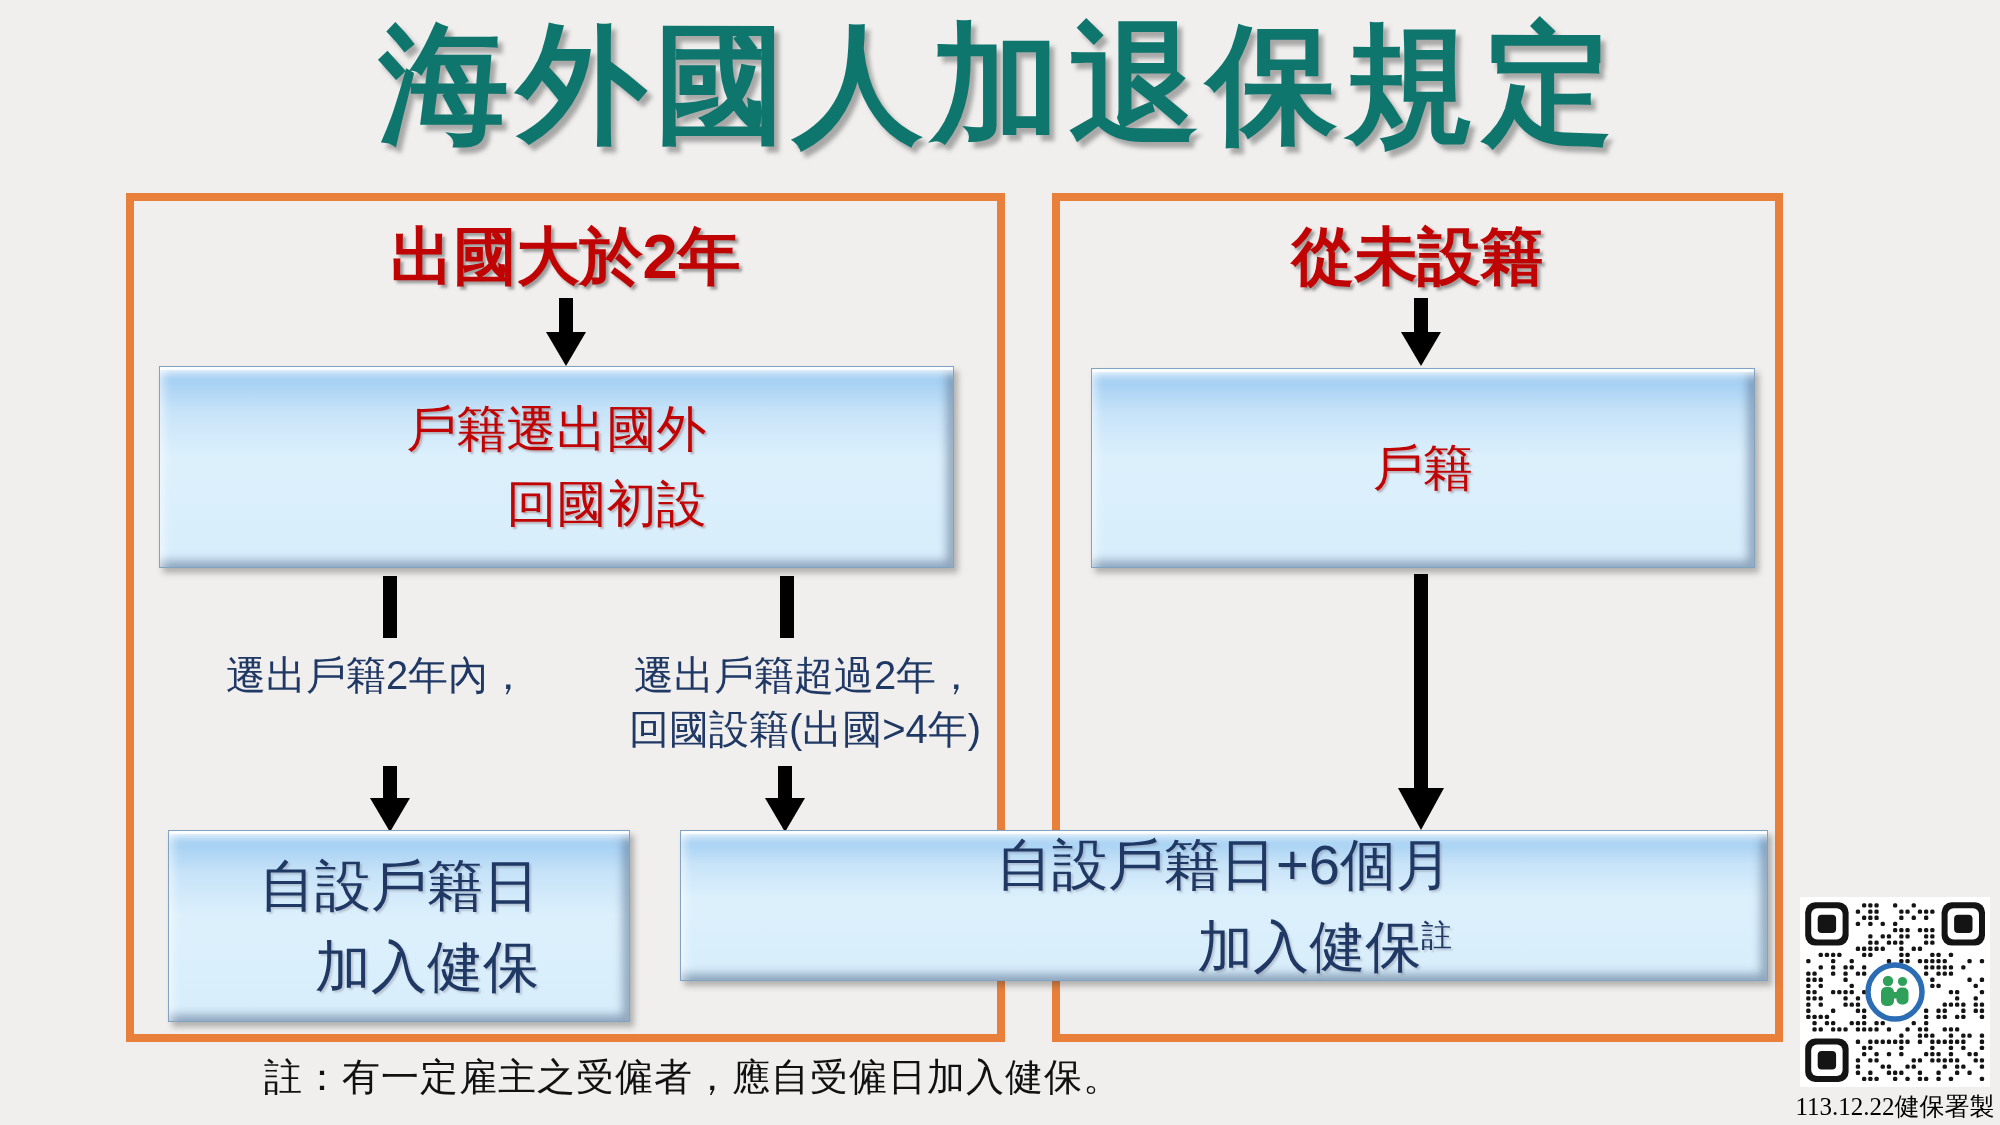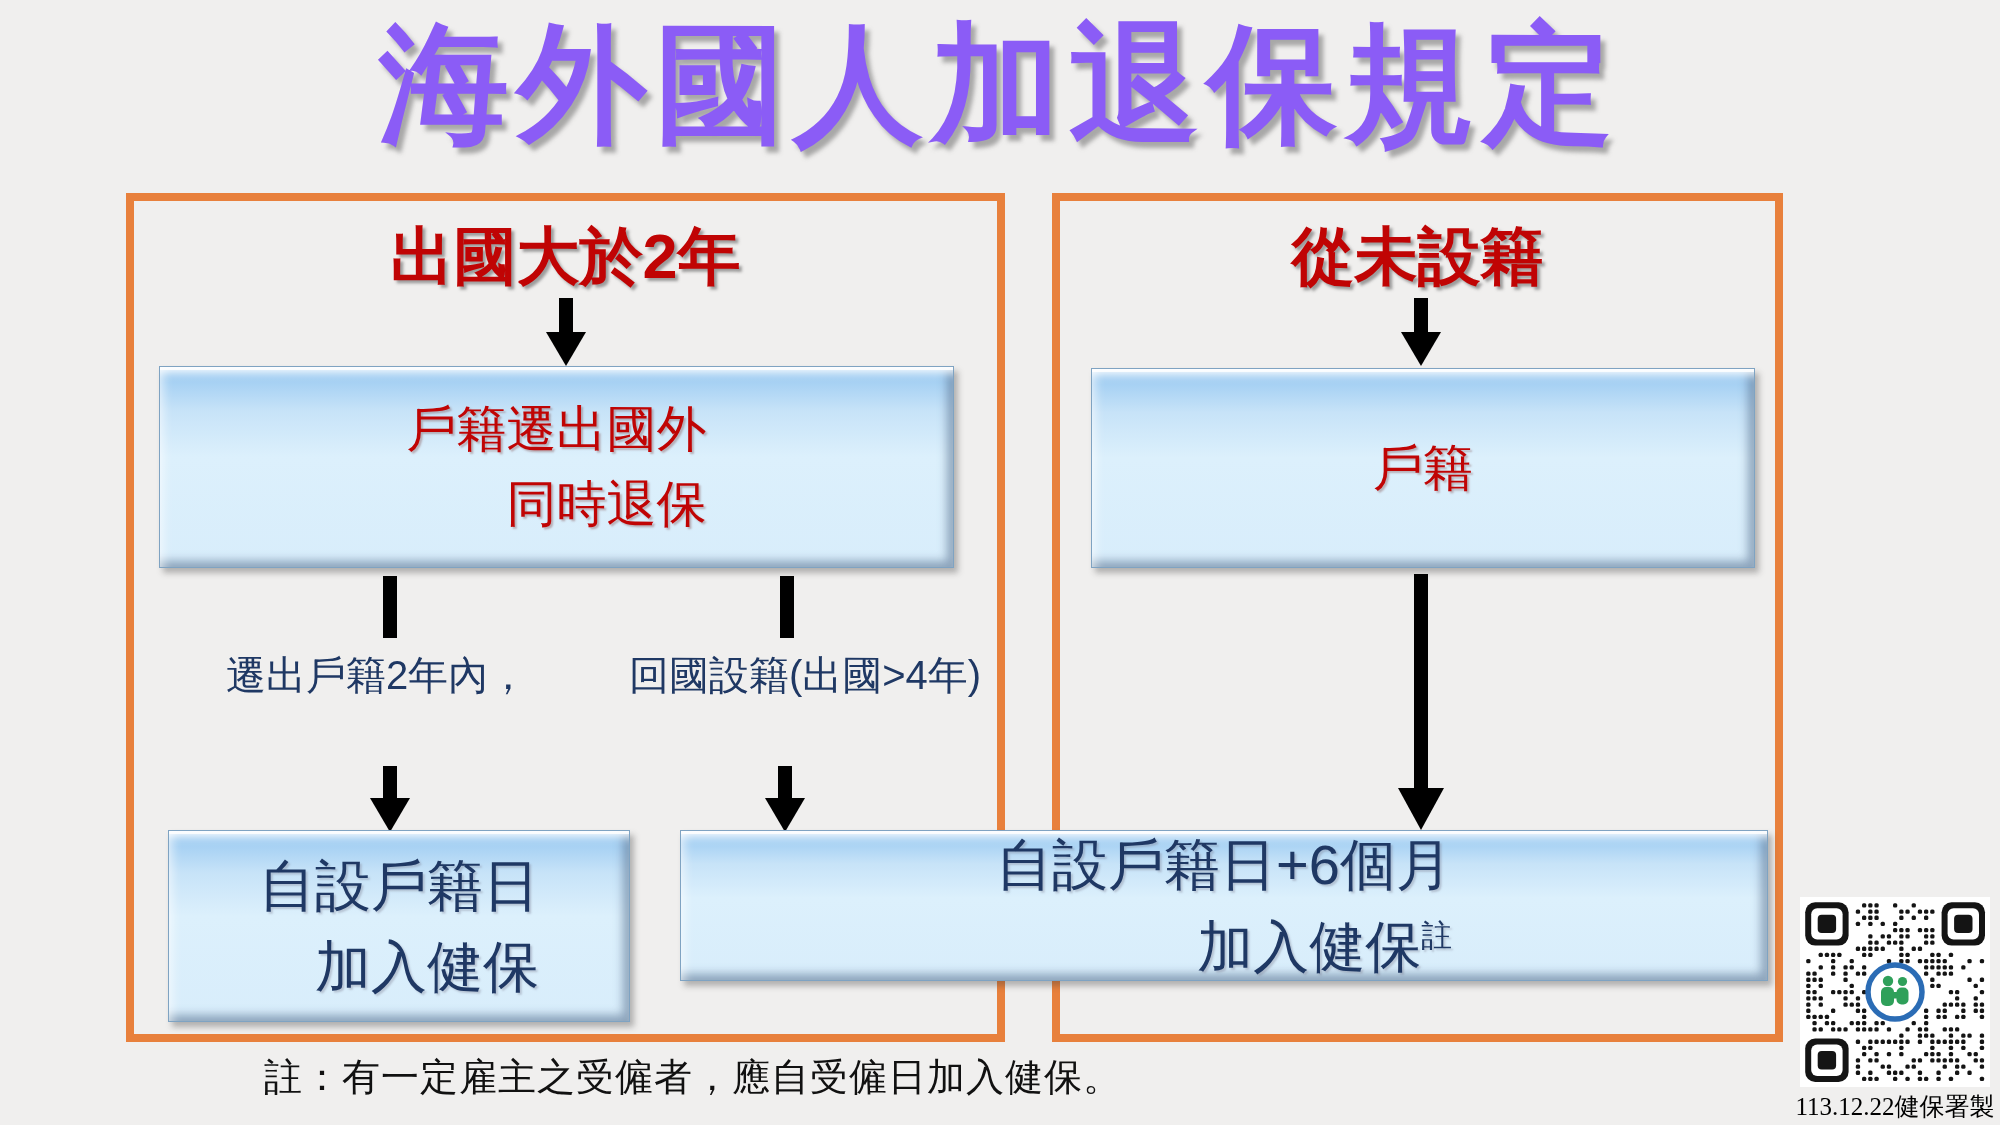--- a/index.html
+++ b/index.html
@@ -3,21 +3,21 @@
 <meta charset="utf-8">
 <style>
   html,body{margin:0;padding:0;}
   .canvas{
     position:relative;width:2000px;height:1125px;overflow:hidden;
     background:#F0EFEE;
     font-family:"Liberation Sans","DejaVu Sans",sans-serif;
   }
   .title{
     position:absolute;left:0;top:12px;width:2000px;text-align:center;
-    font-size:130px;font-weight:800;letter-spacing:8px;color:#8b5cf6;line-height:1.12;
+    font-size:130px;font-weight:800;letter-spacing:8px;color:#0f766e;line-height:1.12;
     text-shadow:5px 6px 4px rgba(110,110,110,.55);
   }
   .frame{position:absolute;box-sizing:border-box;border:8px solid #E8803C;}
   #frame-left{left:126px;top:193px;width:879px;height:849px;}
   #frame-right{left:1052px;top:193px;width:731px;height:849px;}
 
   .hdr{
     position:absolute;text-align:center;font-size:63px;font-weight:600;color:#C00404;
     text-shadow:3px 3px 3px rgba(110,110,110,.65);line-height:1.1;
   }
@@ -92,36 +92,37 @@
   <div class="hdr" id="hdr-right">從未設籍</div>
 
   <div class="stem" id="arrA-stem"></div>
   <div class="head" id="arrA-head"></div>
   <div class="stem" id="arrB-stem"></div>
   <div class="head" id="arrB-head"></div>
 
   <div class="bluebox" id="box-tl">
     <div class="red-lines">
       <span class="line">戶籍遷出國外</span>
-      <span class="line">同時退保</span>
+      <span class="line">回國初設</span>
     </div>
   </div>
   <div class="bluebox" id="box-tr">
     <div class="red-lines">
       <span class="line">戶籍</span>
     </div>
   </div>
 
   <div class="stem" id="seg-left"></div>
   <div class="stem" id="seg-right"></div>
 
   <div class="lbl" id="lbl-left">
     <span class="line">遷出戶籍2年內，</span>
   </div>
   <div class="lbl" id="lbl-right">
+    <span class="line">遷出戶籍超過2年，</span>
     <span class="line">回國設籍(出國&gt;4年)</span>
   </div>
 
   <div class="stem" id="arrC-stem"></div>
   <div class="head" id="arrC-head"></div>
   <div class="stem" id="arrD-stem"></div>
   <div class="head" id="arrD-head"></div>
 
   <div class="stem" id="arrE-stem"></div>
   <div class="head" id="arrE-head"></div>

